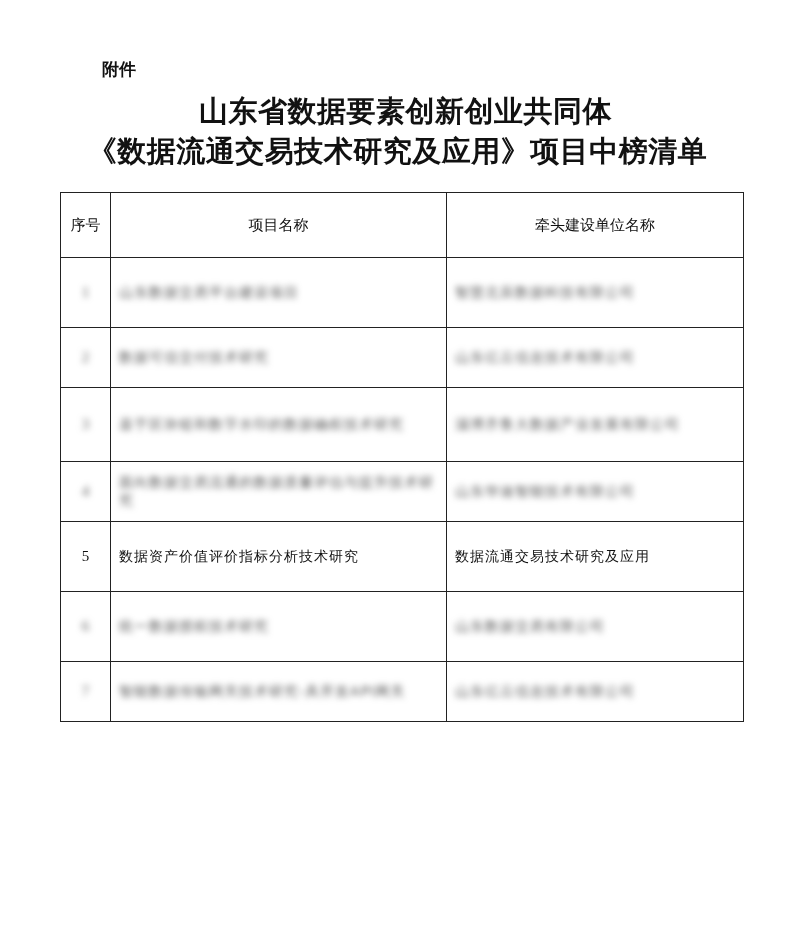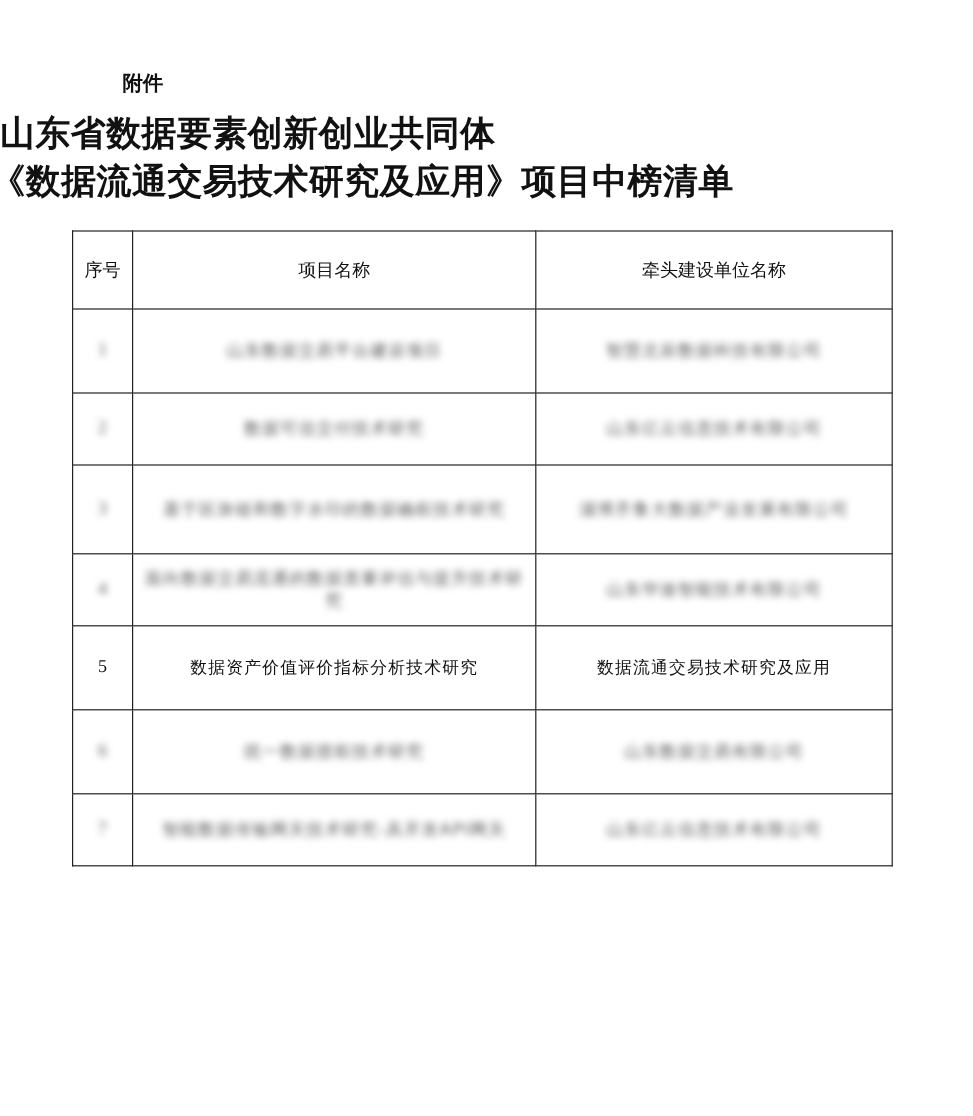--- a/index.html
+++ b/index.html
@@ -1,28 +1,28 @@
 <!DOCTYPE html>
 <html><head>
 <meta charset="utf-8">
 <style>
   html, body { margin: 0; padding: 0; background: #ffffff; }
   body { width: 811px; height: 930px; position: relative; overflow: hidden;
          font-family: "DejaVu Sans", "Liberation Sans", sans-serif; color: #111; }
   .attach { position: absolute; left: 102px; top: 58px; font-size: 17px; font-weight: bold; }
-  .title { position: absolute; left: 0; width: 811px; 
+  .title { position: absolute; left: 0; width: 811px; text-align: center;
            font-family: "DejaVu Serif", "Liberation Serif", serif; font-weight: bold; font-size: 29px; letter-spacing: 0.5px; }
   .t1 { top: 92px; }
   .t2 { top: 132px; left: -8px; }
   table { position: absolute; left: 60px; top: 192px; width: 683px; border-collapse: collapse; table-layout: fixed; }
   td, th { border: 1.5px solid #222; padding: 0 8px; font-size: 14px; vertical-align: middle; }
   th { font-weight: normal; font-family: "DejaVu Sans", sans-serif; height: 64px; font-size: 15px; }
   col.c1 { width: 50px; } col.c2 { width: 336px; } col.c3 { width: 297px; }
   td.num { text-align: center; font-family: "Liberation Serif", "DejaVu Serif", serif; font-size: 15px; }
-  td.txt { text-align: center; font-family: "DejaVu Sans", sans-serif; letter-spacing: 1px; }
+  td.txt { text-align: left; font-family: "DejaVu Sans", sans-serif; letter-spacing: 1px; }
   .blur { filter: blur(3px); color: #555; }
 </style>
 </head>
 <body>
 
 <div class="attach">附件</div>
 <div class="title t1">山东省数据要素创新创业共同体</div>
 <div class="title t2">《数据流通交易技术研究及应用》项目中榜清单</div>
 
 <table>

